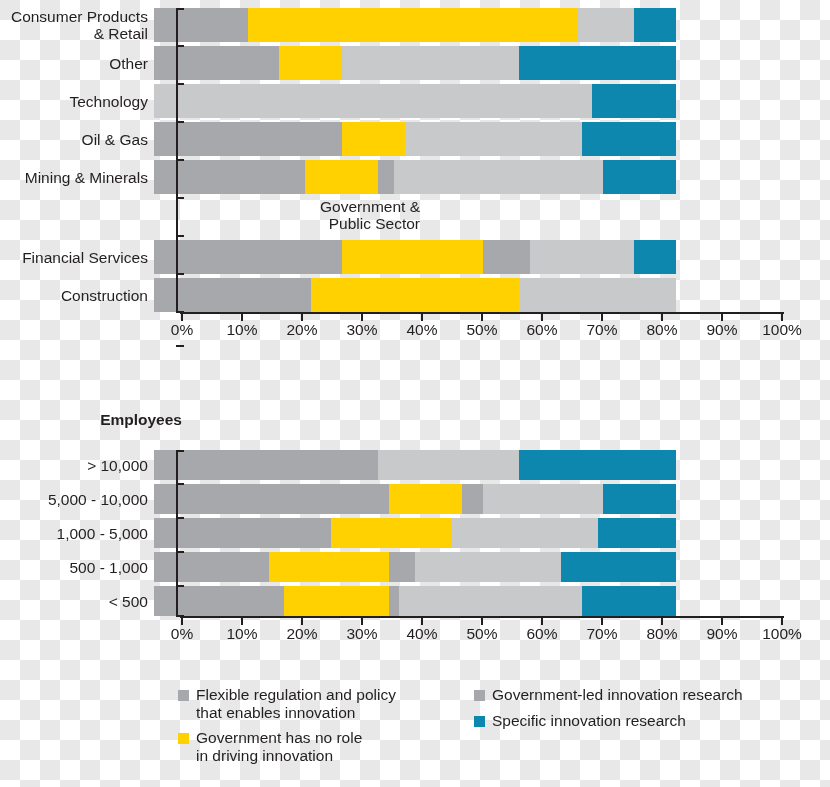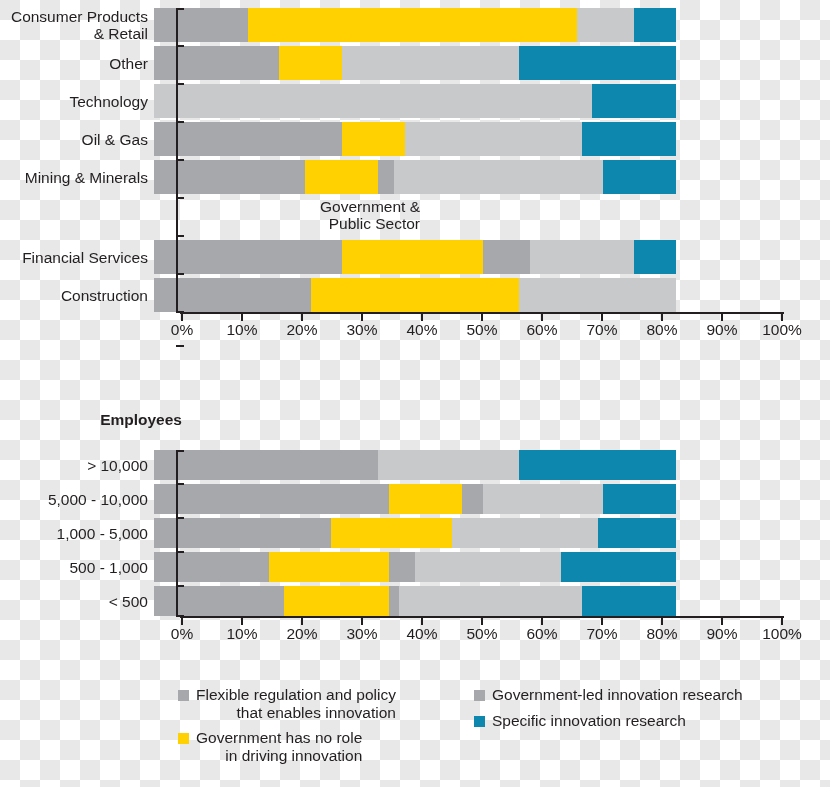--- a/index.html
+++ b/index.html
@@ -116,21 +116,21 @@
     position: absolute;
     left: 178px;
     top: 686px;
     width: 650px;
     display: flex;
   }
   .legend-col {
     display: flex;
     flex-direction: column;
   }
-  .legend-col.left { width: 296px; text-align: right; }
+  .legend-col.left { width: 296px; }
   .legend-col.right { width: 340px; }
   .legend-item {
     display: flex;
     align-items: flex-start;
     margin-bottom: 8px;
   }
   .legend-swatch {
     width: 11px;
     height: 11px;
     margin-top: 4px;

